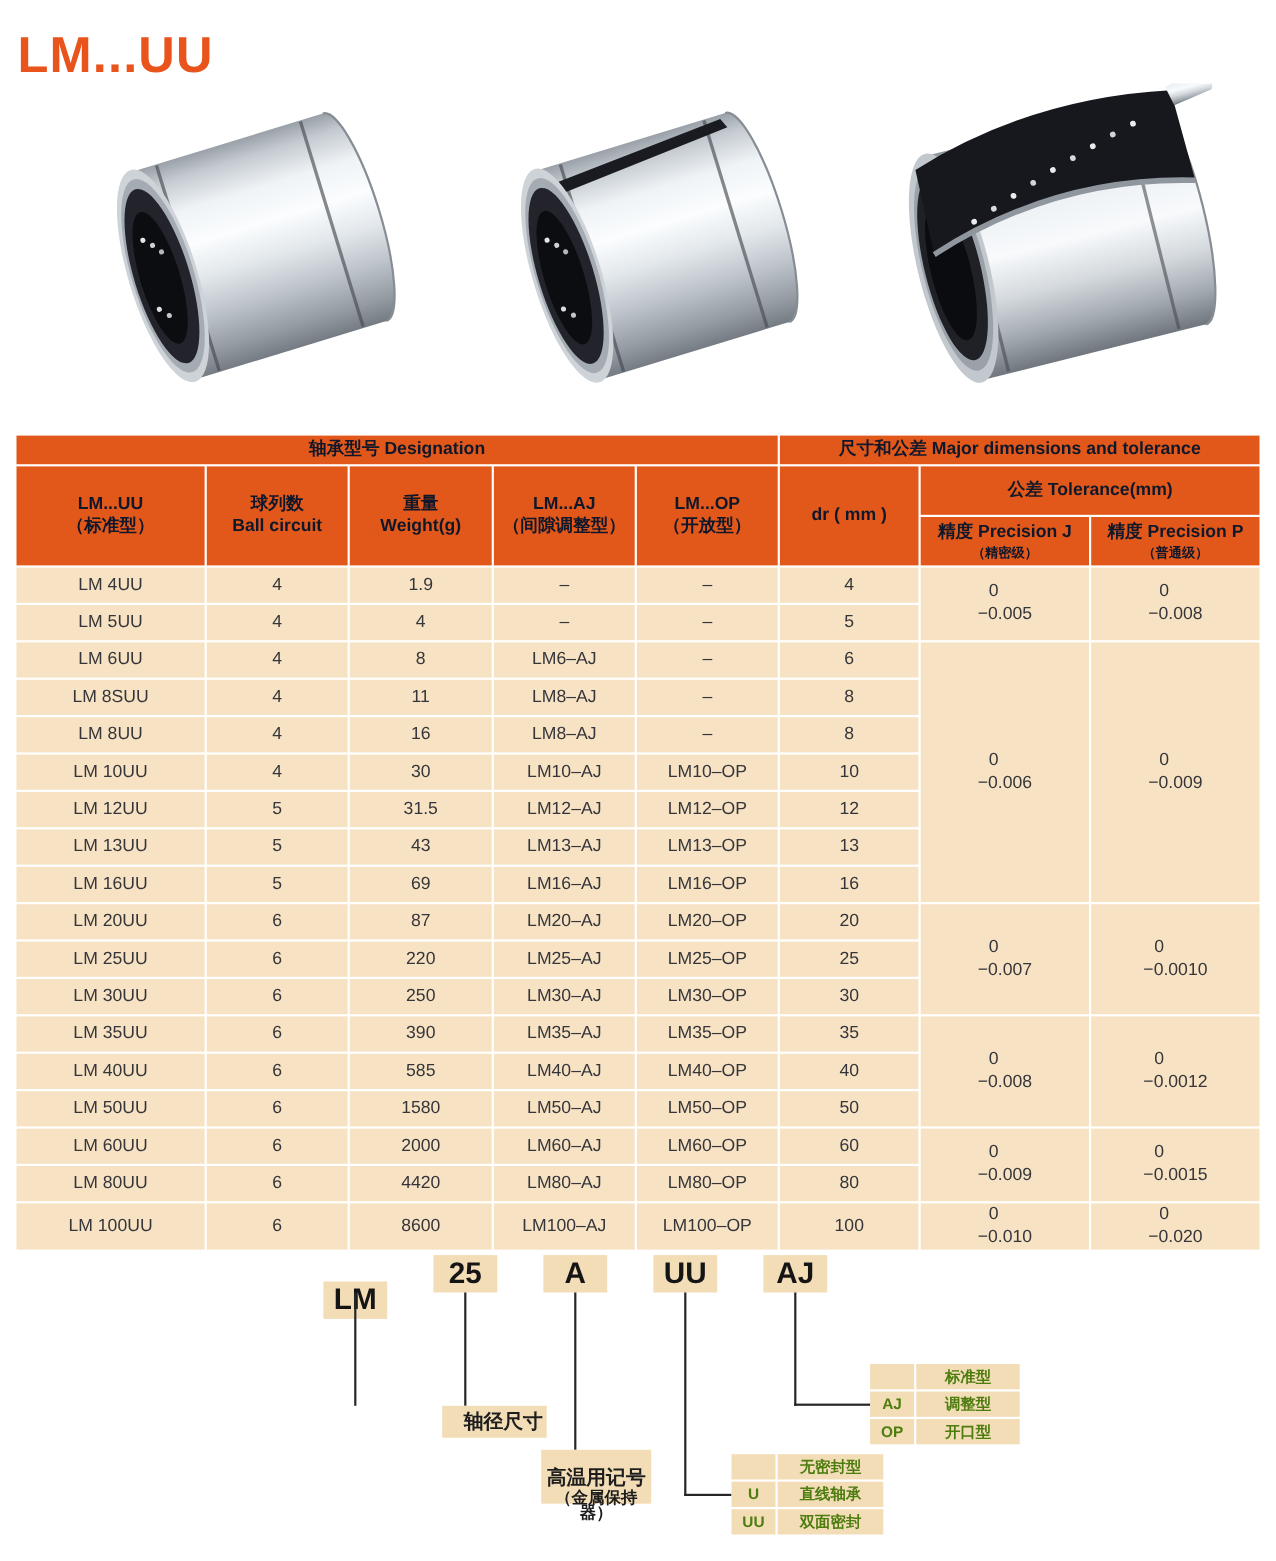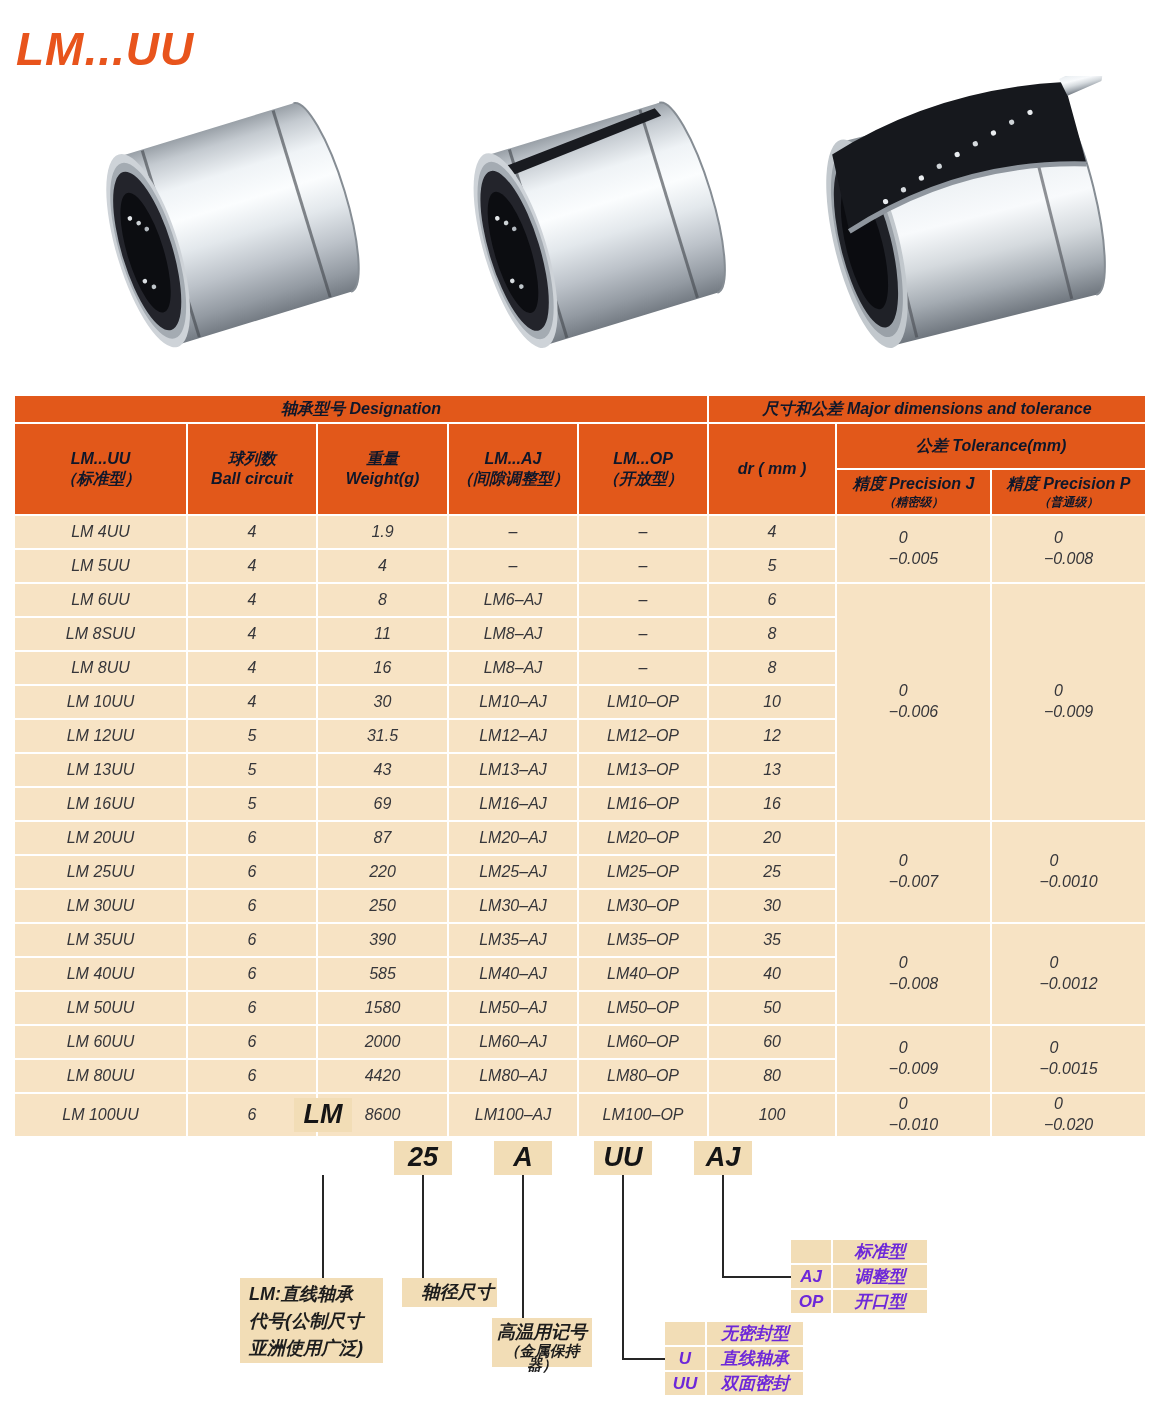--- a/index.html
+++ b/index.html
@@ -1,18 +1,18 @@
 <!DOCTYPE html>
 <html><head>
 <meta charset="utf-8">
 <style>
   * { margin:0; padding:0; box-sizing:border-box; }
   html,body { background:#ffffff; }
   body { font-family:"Liberation Sans","DejaVu Sans",sans-serif; }
-  .page { position:relative; width:1160px; height:1419px; background:#ffffff; overflow:hidden;font-style:italic; }
+  .page { position:relative; width:1160px; height:1419px; background:#ffffff; overflow:hidden; }
 
   .title { position:absolute; left:16px; top:22px; font-size:46px; font-weight:bold;
            color:#e8541c; letter-spacing:1px; }
 
   .img { position:absolute; }
   .img svg { width:100%; height:100%; display:block; }
   .img1 { left:68px;  top:95px; width:322px; height:262px; }
   .img2 { left:432px; top:93px; width:324px; height:266px; }
   .img3 { left:786px; top:76px; width:356px; height:288px; }
 
@@ -27,45 +27,45 @@
   table.spec th .sub { display:block; font-size:12px; font-weight:bold; margin-top:1px; }
   table.spec td { background:#f7e3c4; color:#36363a; font-size:16px; text-align:center;
                   vertical-align:middle; height:32px; }
   table.spec td.tol { vertical-align:middle; }
   table.spec td.tol span { display:inline-block; text-align:left; white-space:pre-line;
                            line-height:1.3; text-indent:10px; font-size:16px; }
 
   
   .tok { position:absolute; width:58px; height:34px; background:#f2ddb6; color:#151515;
          font-size:27px; font-weight:bold; text-align:center; line-height:33px; }
-  .tok1 { left:294px; top:1098px; } .tok2 { left:394px; top:1141px; }
+  .tok1 { left:294px; top:1165px; } .tok2 { left:394px; top:1141px; }
   .tok3 { left:494px; top:1141px; } .tok4 { left:594px; top:1141px; }
   .tok5 { left:694px; top:1141px; }
   .vline,.hline { position:absolute; background:#262626; }
   .lv1 { left:322px; top:1175px; width:2px; height:103px; }
   .lv2 { left:422px; top:1175px; width:2px; height:103px; }
   .lv3 { left:522px; top:1175px; width:2px; height:143px; }
   .lv4 { left:622px; top:1175px; width:2px; height:185px; }
   .lv5 { left:722px; top:1175px; width:2px; height:103px; }
   .lh4 { left:622px; top:1358px; width:43px; height:2px; }
   .lh5 { left:722px; top:1276px; width:69px; height:2px; }
 
   .note { position:absolute; background:#f2ddb6; color:#1d1d1d; }
   .lm-note   { left:240px; top:1278px; width:143px; height:85px; font-size:18px;
                line-height:1.5; padding:3px 9px; white-space:pre-line; font-weight:bold; }
   .size-note { left:402px; top:1278px; width:95px; height:29px; font-size:18px;
                line-height:29px; text-align:center; font-weight:bold;padding-left:16px; }
   .temp-note { left:492px; top:1318px; width:100px; height:49px; text-align:center;
-               padding-top:2px; font-weight:bold; }
+               padding-top:13px; font-weight:bold; }
   .temp-note .l1 { font-size:18px; line-height:24px; }
   .temp-note .l2 { font-size:15px; line-height:14px; }
 
   .mini { position:absolute; display:grid; gap:2px; }
-  .mini > div { background:#f2ddb6; height:23px; line-height:23px; font-size:17px;
-                text-align:center; color:#6d28d9; font-weight:bold; }
+  .mini > div { background:#f2ddb6; height:23px; line-height:23px; font-size:14px;
+                text-align:center; color:#4d7c0f; font-weight:bold; }
   .mini-seal { left:665px; top:1322px; grid-template-columns:40px 96px; }
   .mini-type { left:791px; top:1240px; grid-template-columns:40px 94px; }
 </style>
 </head>
 <body>
 
 <div class="page">
 
   <div class="title">LM...UU</div>
 
@@ -389,23 +389,20 @@
   <div class="tok tok5">AJ</div>
 
   <div class="vline lv1"></div>
   <div class="vline lv2"></div>
   <div class="vline lv3"></div>
   <div class="vline lv4"></div>
   <div class="vline lv5"></div>
   <div class="hline lh4"></div>
   <div class="hline lh5"></div>
 
-  <div class="note lm-note">LM:直线轴承
-代号(公制尺寸
-亚洲使用广泛)</div>
   <div class="note size-note">轴径尺寸</div>
   <div class="note temp-note">
     <div class="l1">高温用记号</div>
     <div class="l2">（金属保持器）</div>
   </div>
 
   <div class="mini mini-seal">
     <div></div>
     <div>无密封型</div>
     <div>U</div>

